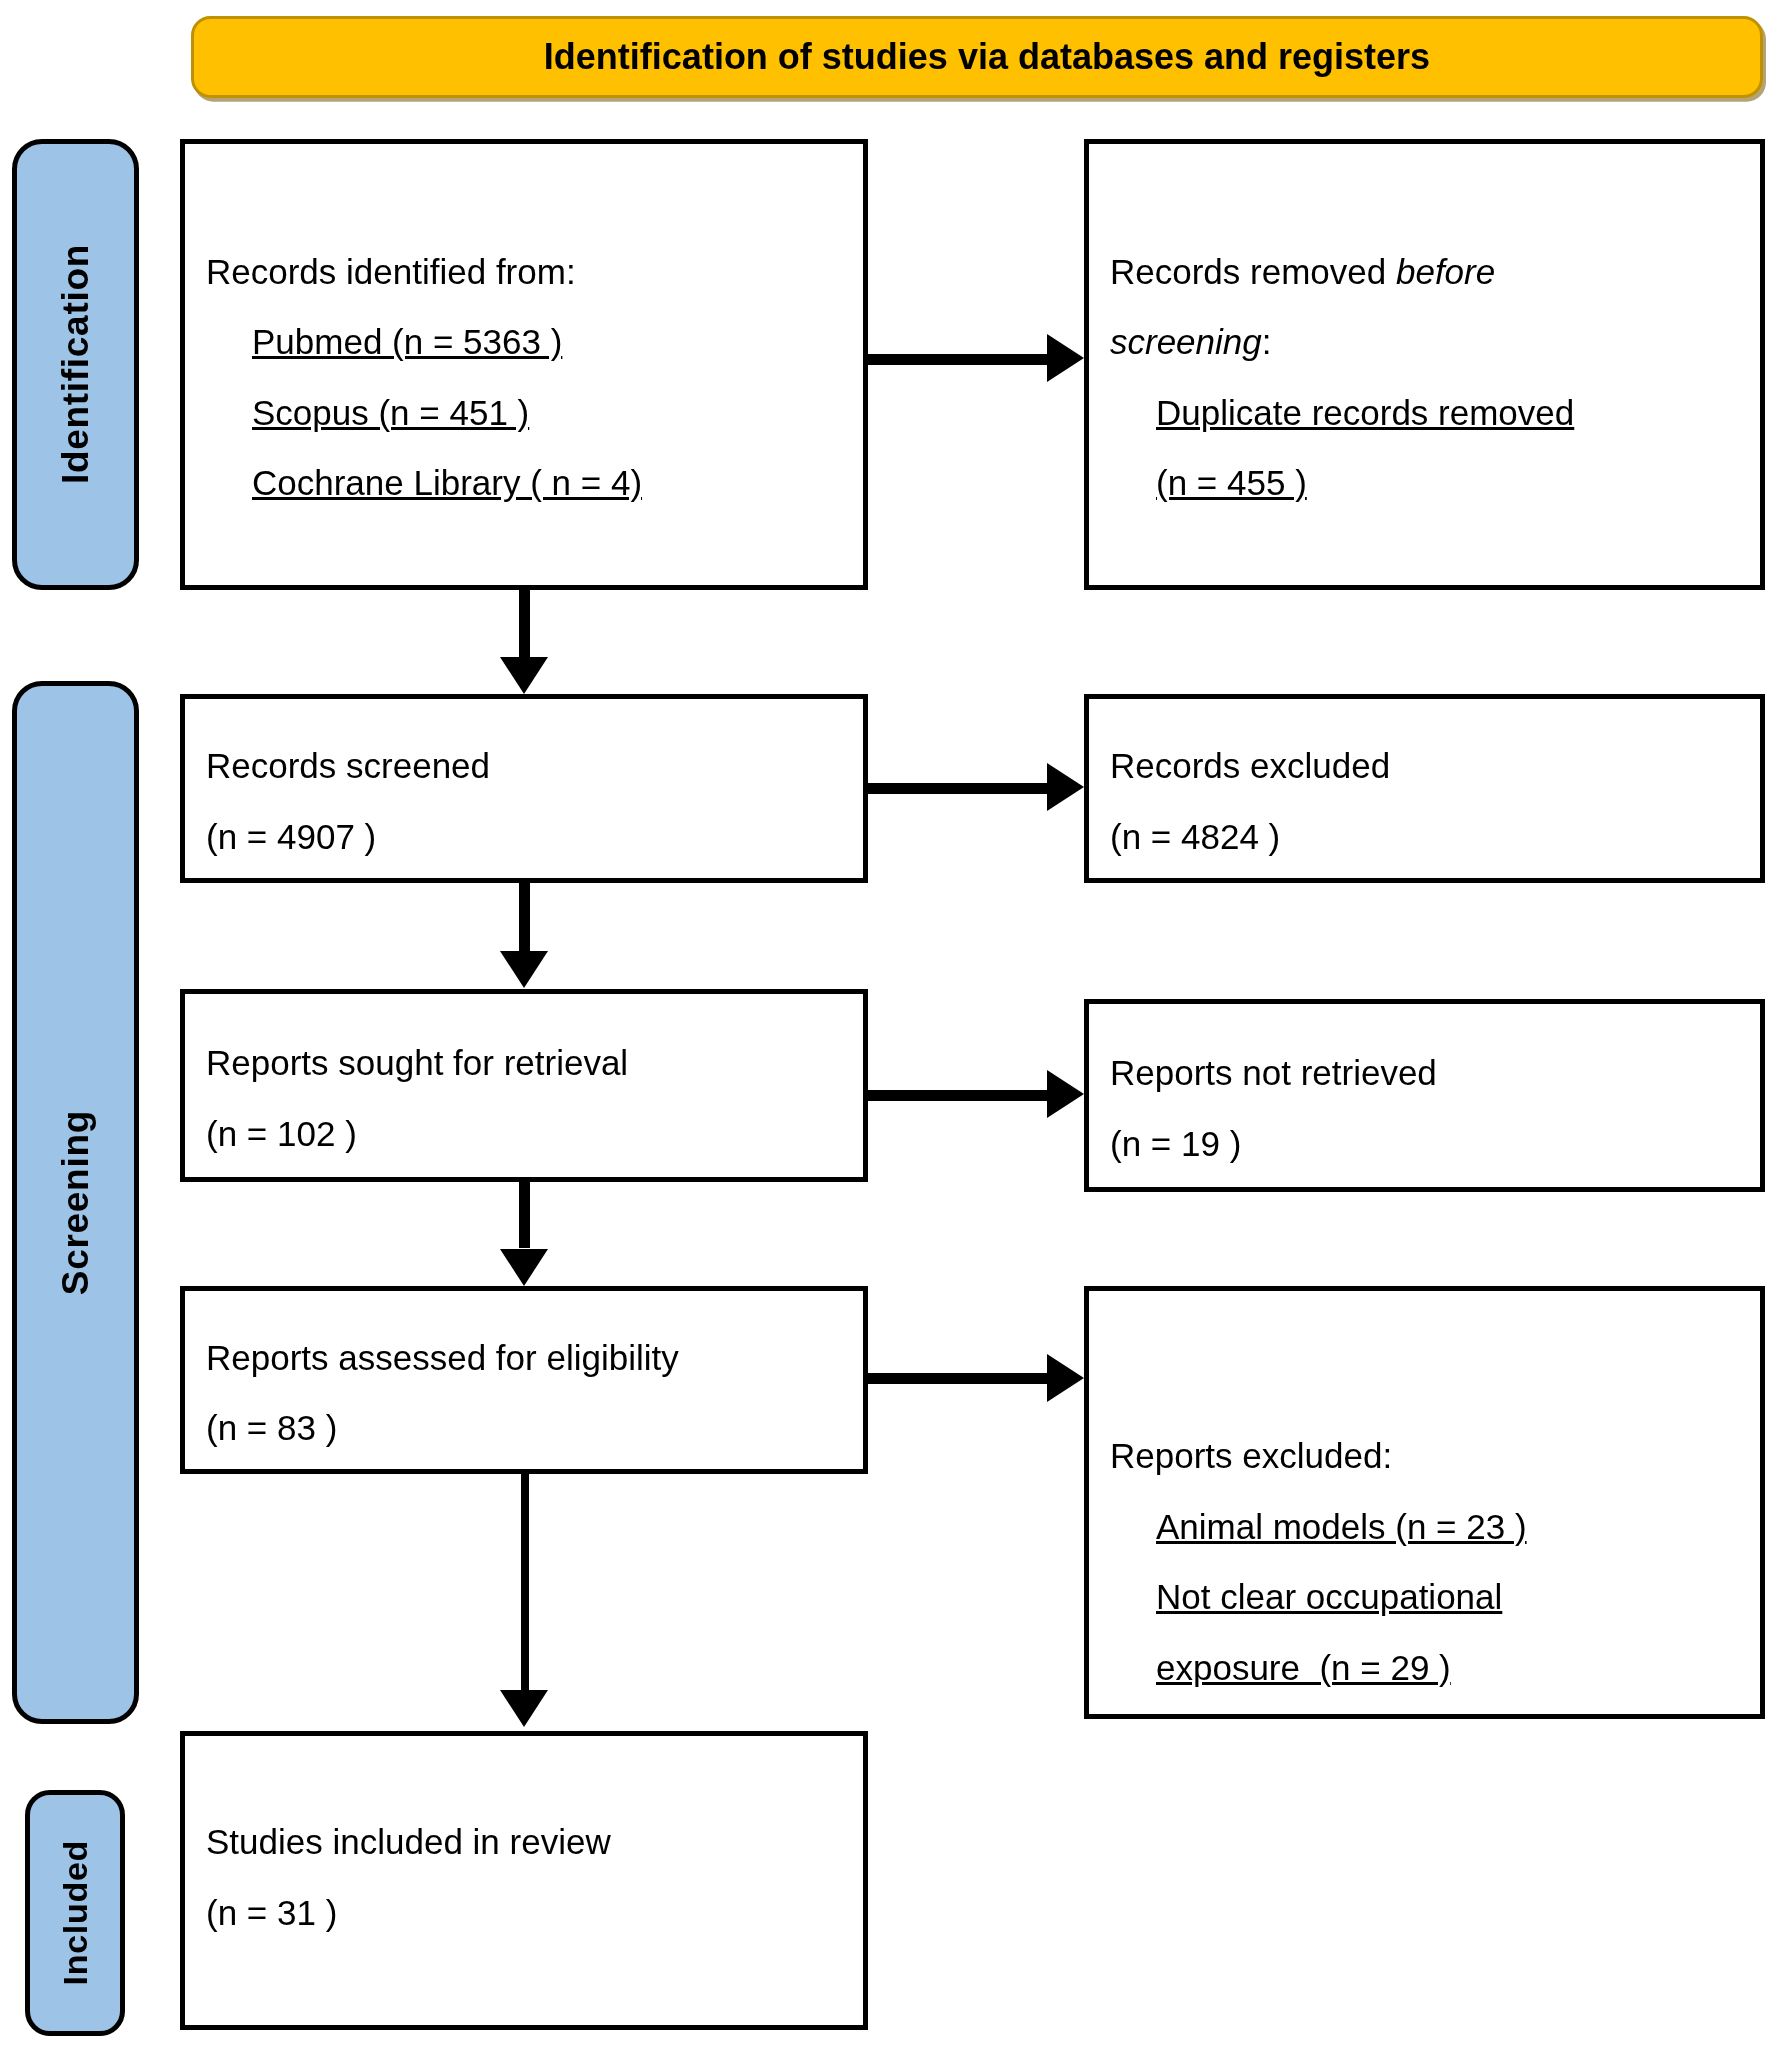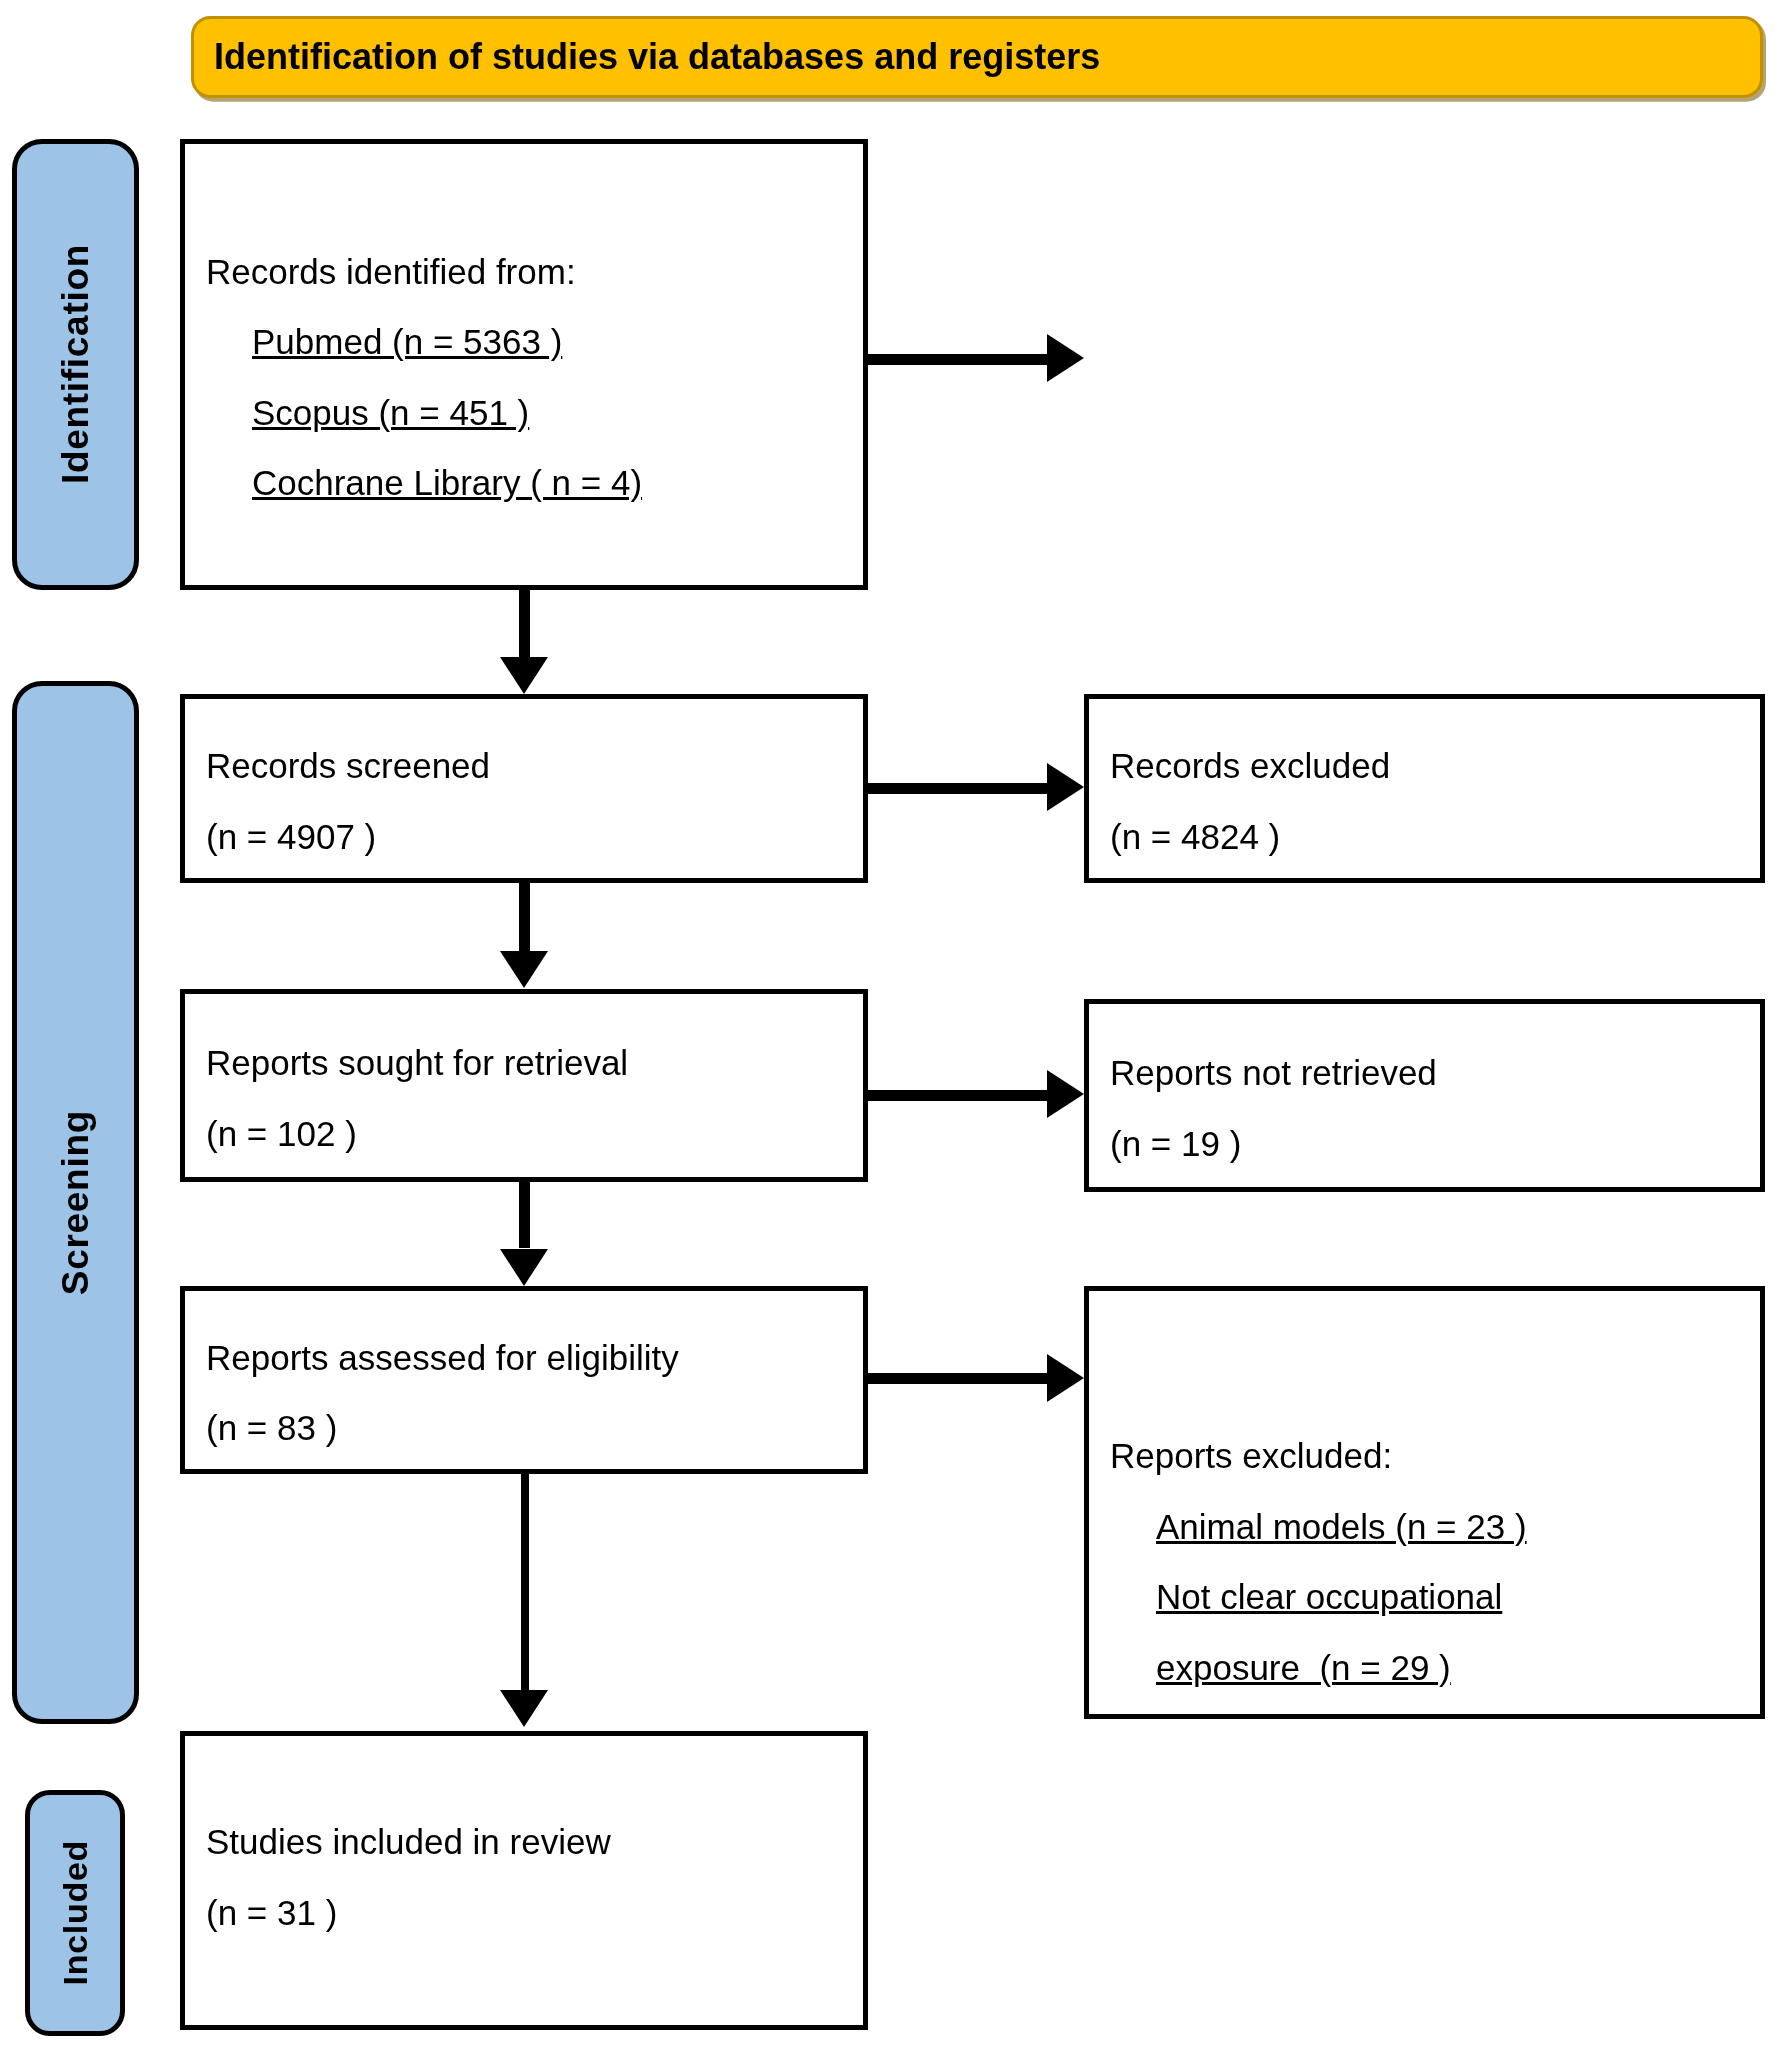--- a/index.html
+++ b/index.html
@@ -20,21 +20,21 @@
 
   
   .banner {
     position: absolute;
     box-sizing: border-box;
     background: #FFC000;
     border: 3px solid #BF9000;
     border-radius: 19.4px;
     display: flex;
     align-items: center;
-    justify-content: flex-start;
+    justify-content: center;
     color: #000000;
     font-weight: bold;
     box-shadow: 3px 3.7px 0px rgba(120,90,0,0.55);
     padding-left: 20px;
   }
 
   
   .stage {
     position: absolute;
     box-sizing: border-box;
@@ -121,20 +121,26 @@
     <span class="stage-label" style="font-size:34px;">Included</span>
   </div>
 
   <div class="fbox" style="left:180px; top:139px; width:688px; height:451px; font-size:35px;">
     <div class="fline">Records identified from:</div>
     <div class="fline indent">Pubmed (n = 5363 )</div>
     <div class="fline indent">Scopus (n = 451 )</div>
     <div class="fline indent">Cochrane Library ( n = 4)</div>
   </div>
 
+  <div class="fbox" style="left:1084px; top:139px; width:681px; height:451px; font-size:35px;">
+    <div class="fline"><span>Records removed </span><em>before</em></div>
+    <div class="fline"><em>screening</em><span>:</span></div>
+    <div class="fline indent">Duplicate records removed</div>
+    <div class="fline indent">(n = 455 )</div>
+  </div>
 
   <div class="hline" style="left:868px; top:354px; width:179px; height:11.2px;"></div>
   <div class="arrow-right" style="left:1047px; top:334px;"></div>
 
   <div class="vline" style="left:519px; top:590px; width:11.2px; height:67px;"></div>
   <div class="arrow-down" style="left:500px; top:657px;"></div>
 
   <div class="fbox" style="left:180px; top:694px; width:688px; height:189px; font-size:35px;">
     <div class="fline">Records screened</div>
     <div class="fline">(n = 4907 )</div>

